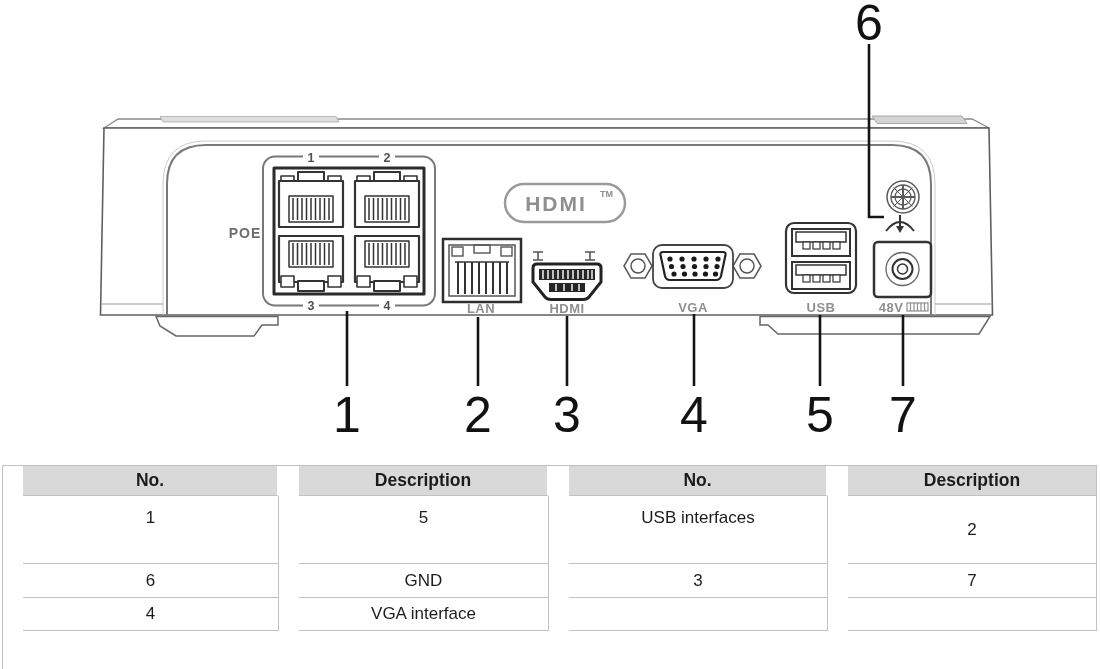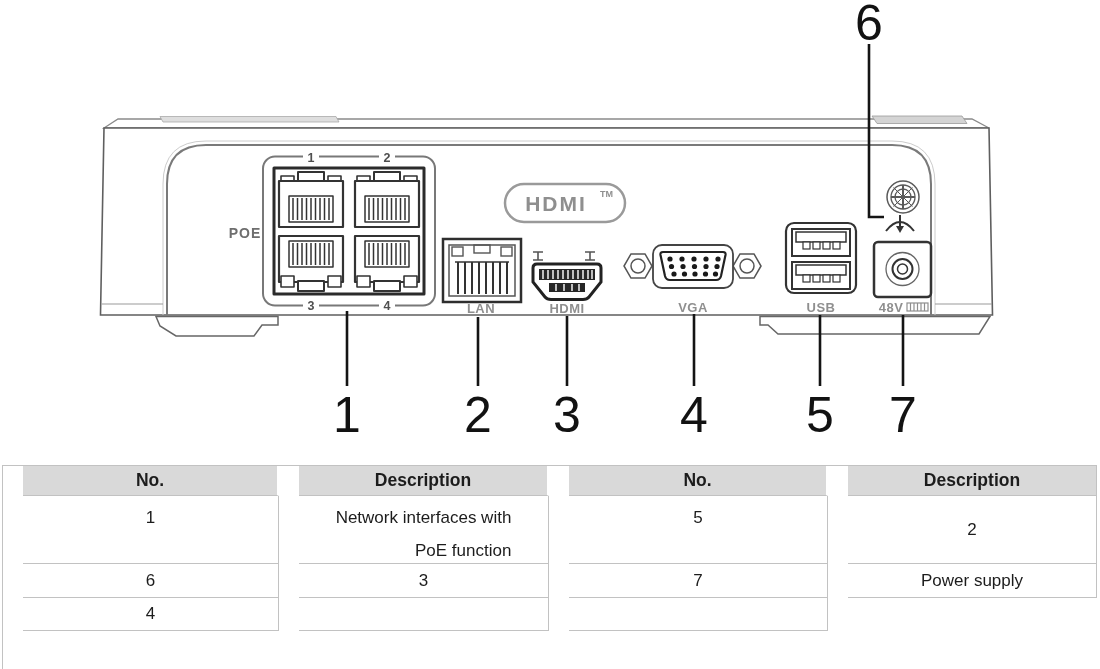--- a/index.html
+++ b/index.html
@@ -21,21 +21,21 @@
     position:absolute; left:2px; top:465px;
     display:grid;
     grid-template-columns:276px 270px 279px 269px;
     grid-template-rows:30px 68px 34px 33px 38px;
     border-left:1px solid #c2c2c2; border-top:1px solid #c2c2c2;
     color:#1c1c1c; font-size:17px;
   }
   .hc, .c {
     border-right:1px solid #c2c2c2; border-bottom:1px solid #c2c2c2;
     display:flex; align-items:center; justify-content:center;
-    text-align:right; box-sizing:border-box; background:#ffffff;margin-left:20px;
+    text-align:left; box-sizing:border-box; background:#ffffff;margin-left:20px;
   }
   .hc { background:#d9d9d9; font-weight:bold; font-size:17.5px; }
   .hc.hsep { border-right:2px solid #ffffff; }
   .c span { white-space:pre-line; }
   .r1 { align-items:flex-start; padding-top:5px; line-height:33px; }
 </style>
 </head>
 <body>
 
 <div class="stage">
@@ -237,48 +237,50 @@
         <span>No.</span>
       </div>
     <div class="hc">
         <span>Description</span>
       </div>
 
     <div class="c r1">
         <span>1</span>
       </div>
     <div class="c r1">
-        <span>Network interfaces with
-PoE function</span>
+        <span>5</span>
       </div>
     <div class="c r1">
-        <span>5</span>
+        <span>USB interfaces</span>
       </div>
 
     <div class="c">
         <span>2</span>
       </div>
     <div class="c">
         <span>6</span>
       </div>
+    <div class="c">
+        <span>GND</span>
+      </div>
 
     <div class="c">
         <span>3</span>
       </div>
     <div class="c">
         <span>7</span>
       </div>
-    <div class="c">
-        <span>Power supply</span>
-      </div>
 
     <div class="c">
         <span>4</span>
       </div>
     <div class="c">
+        <span>VGA interface</span>
+      </div>
+    <div class="c">
         <span></span>
       </div>
     <div class="c">
         <span></span>
       </div>
   </div>
 
 </div>
 
 </body></html>

